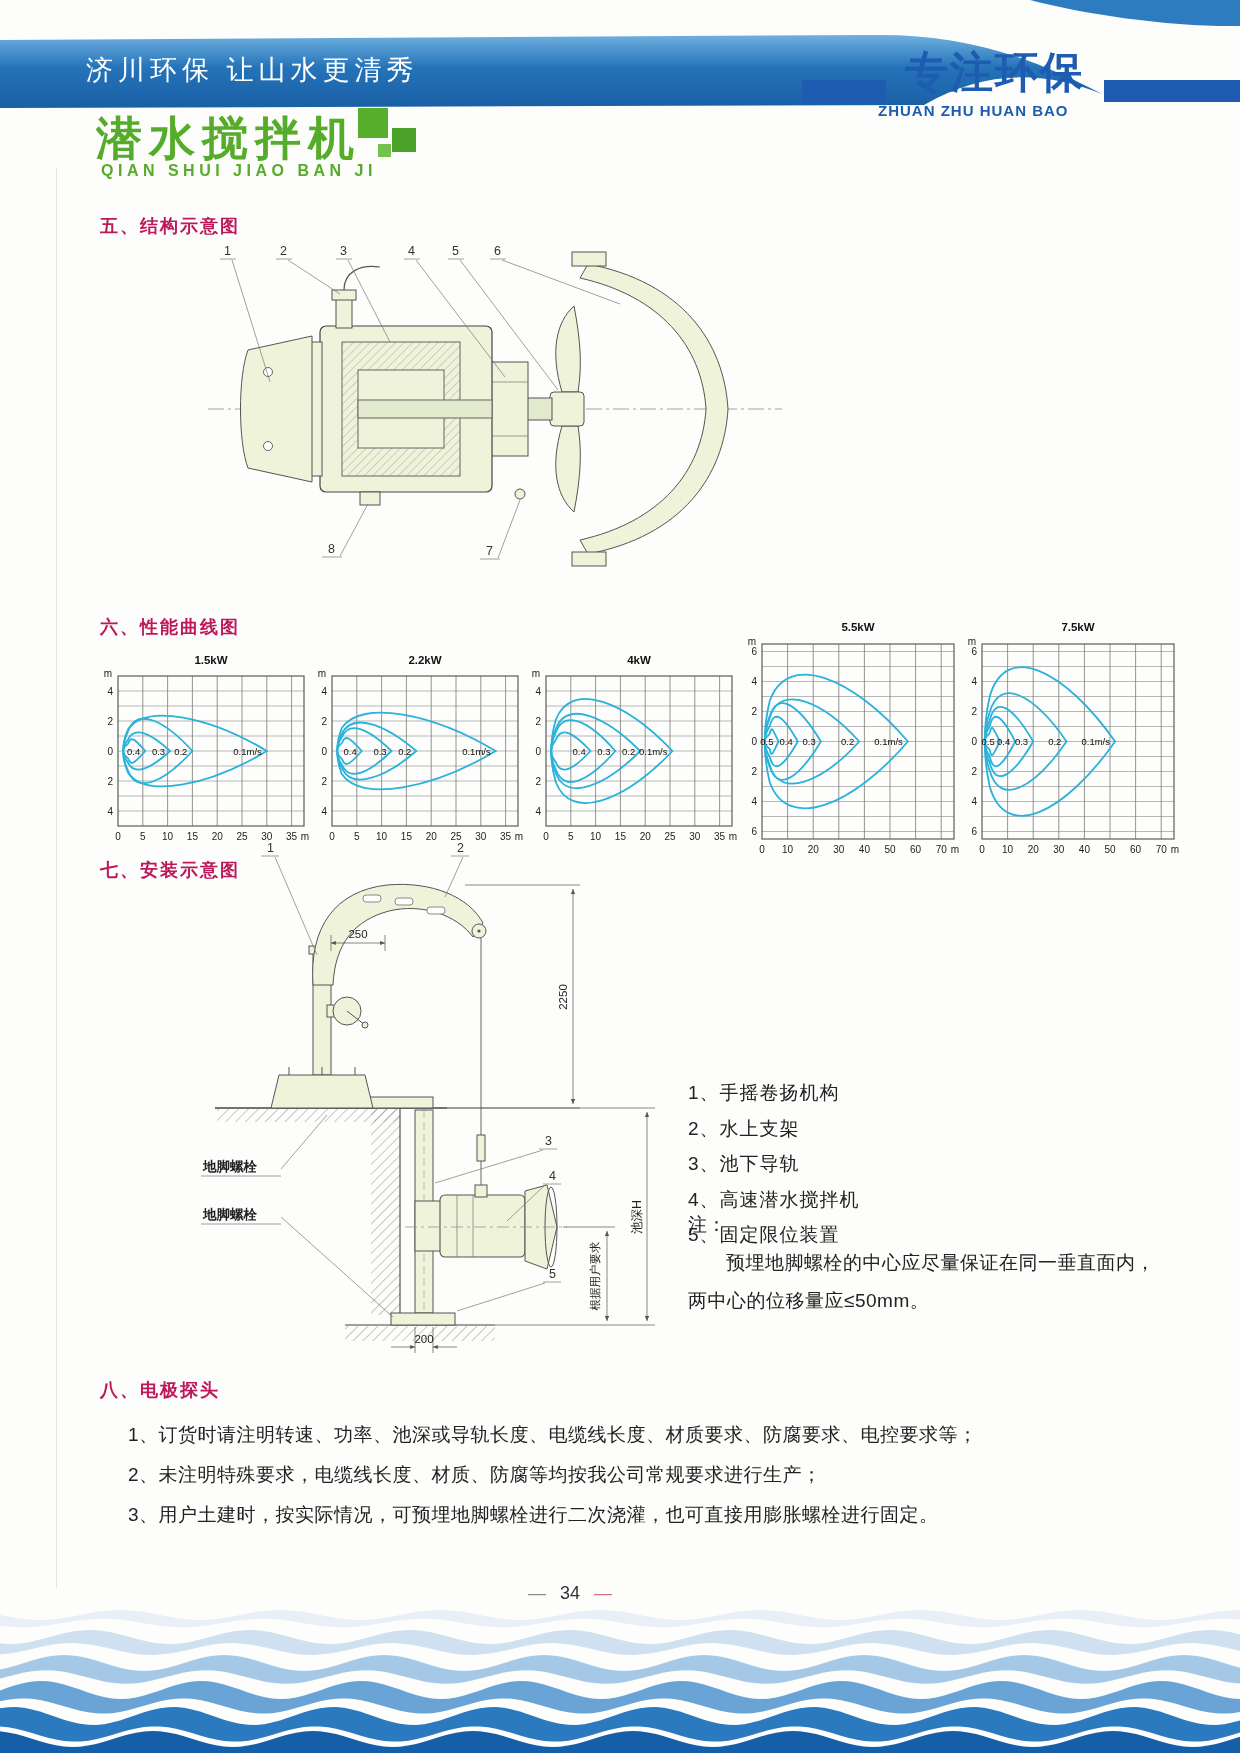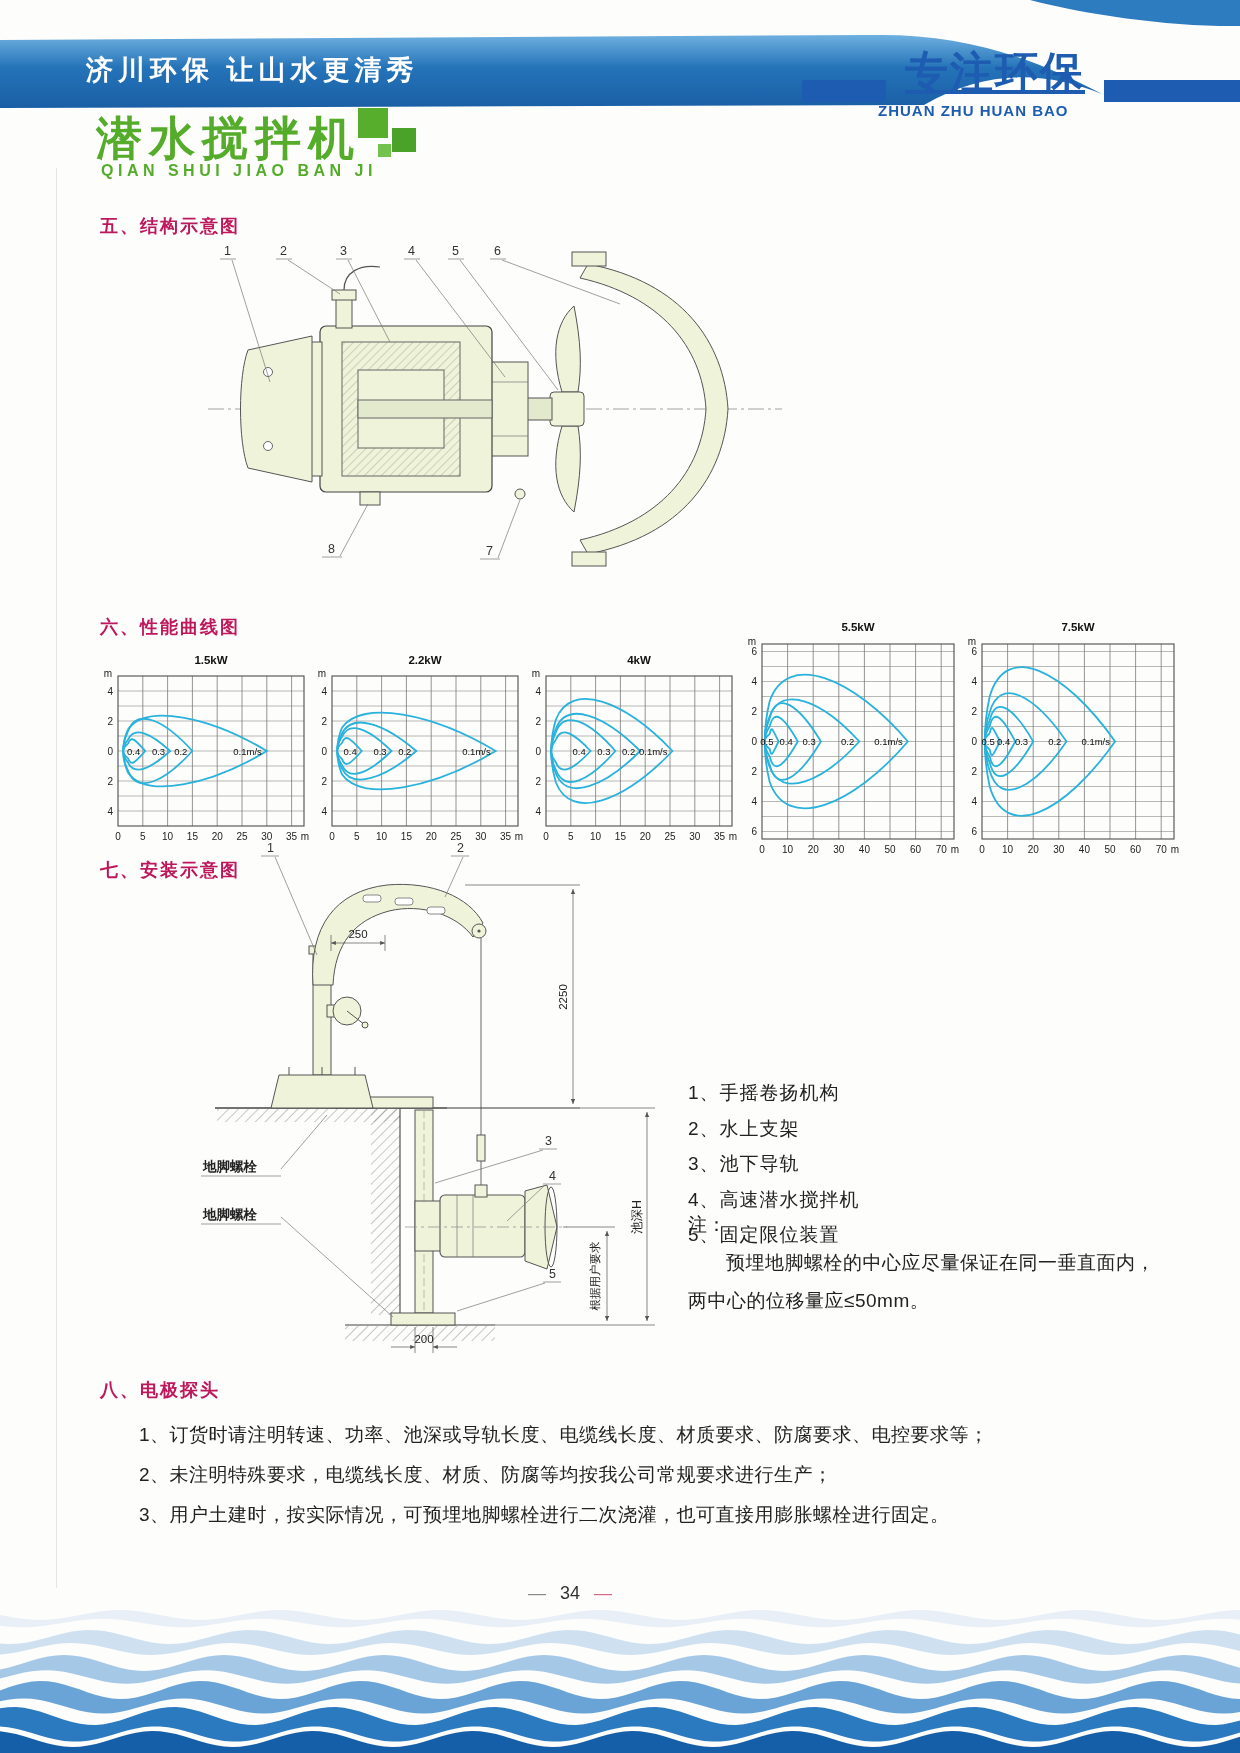--- a/index.html
+++ b/index.html
@@ -1,46 +1,46 @@
 <!DOCTYPE html>
 <html><head>
 <meta charset="utf-8">
 <style>
   html,body{margin:0;padding:0;background:#e9e9e6;}
   #page{position:relative;width:1240px;height:1753px;background:#fdfdfb;overflow:hidden;
         font-family:"Liberation Sans",sans-serif;}
 
   
   #banner-svg{position:absolute;left:0;top:34px;}
-  #banner-text{position:absolute;left:86px;top:52px;color:#ffffff;font-size:27px;font-weight:700;letter-spacing:5px;}
+  #banner-text{position:absolute;left:86px;top:52px;color:#ffffff;font-size:27px;font-weight:400;letter-spacing:5px;}
   #corner-svg{position:absolute;left:1030px;top:0;}
   #logo-bar-left{position:absolute;left:802px;top:80px;width:84px;height:22px;background:#1d5cb0;}
   #logo-bar-right{position:absolute;left:1104px;top:80px;width:136px;height:22px;background:#1d5cb0;}
   #logo-title{position:absolute;left:884px;top:44px;width:222px;text-align:center;color:#1d5cb0;
-              font-size:43px;font-weight:800;letter-spacing:2px;text-decoration:underline;}
+              font-size:43px;font-weight:800;letter-spacing:2px;}
   #logo-subtitle{position:absolute;left:878px;top:102px;width:234px;text-align:left;color:#1d5cb0;
                  font-size:15px;font-weight:700;letter-spacing:1px;}
   #product-title{position:absolute;left:96px;top:108px;color:#54ac2a;font-size:46px;font-weight:800;letter-spacing:7px;}
   #product-subtitle{position:absolute;left:101px;top:162px;color:#54ac2a;font-size:16px;font-weight:700;letter-spacing:4.5px;}
   #title-squares{position:absolute;left:356px;top:106px;}
 
   .sec-title{position:absolute;left:100px;font-size:18px;font-weight:700;color:#be185d;letter-spacing:2px;}
   #sec5-title{top:214px;} #sec6-title{top:615px;} #sec7-title{top:858px;} #sec8-title{top:1378px;}
 
   
   #structure-parts{position:absolute;left:890px;top:322px;}
   #structure-parts .part-item{height:34.5px;font-size:19px;color:#222;letter-spacing:1px;}
   #install-parts{position:absolute;left:688px;top:1036px;margin-top:44px;}
   #install-parts .part-item{height:35.5px;font-size:19px;color:#222;letter-spacing:1px;}
   #install-note-label{position:absolute;left:688px;top:1212px;font-size:19px;color:#222;}
   #install-note-1{position:absolute;left:726px;top:1250px;font-size:19px;color:#222;letter-spacing:0.5px;}
   #install-note-2{position:absolute;left:688px;top:1288px;font-size:19px;color:#222;letter-spacing:0.5px;}
 
   
-  #ordering-items{position:absolute;left:128px;top:1422px;width:1010px;margin-left:11px;}
+  #ordering-items{position:absolute;left:128px;top:1422px;width:1010px;}
   #ordering-items .order-item{height:40px;font-size:19px;color:#222;letter-spacing:0.5px;}
 
   
   .chart{position:absolute;background:transparent;}
   #chart-0{left:96px;top:652px;} #chart-1{left:310px;top:652px;} #chart-2{left:524px;top:652px;}
   #chart-3{left:740px;top:618px;} #chart-4{left:960px;top:618px;}
 
   #structure-figure{position:absolute;left:190px;top:242px;}
   #install-figure{position:absolute;left:195px;top:835px;}
 

